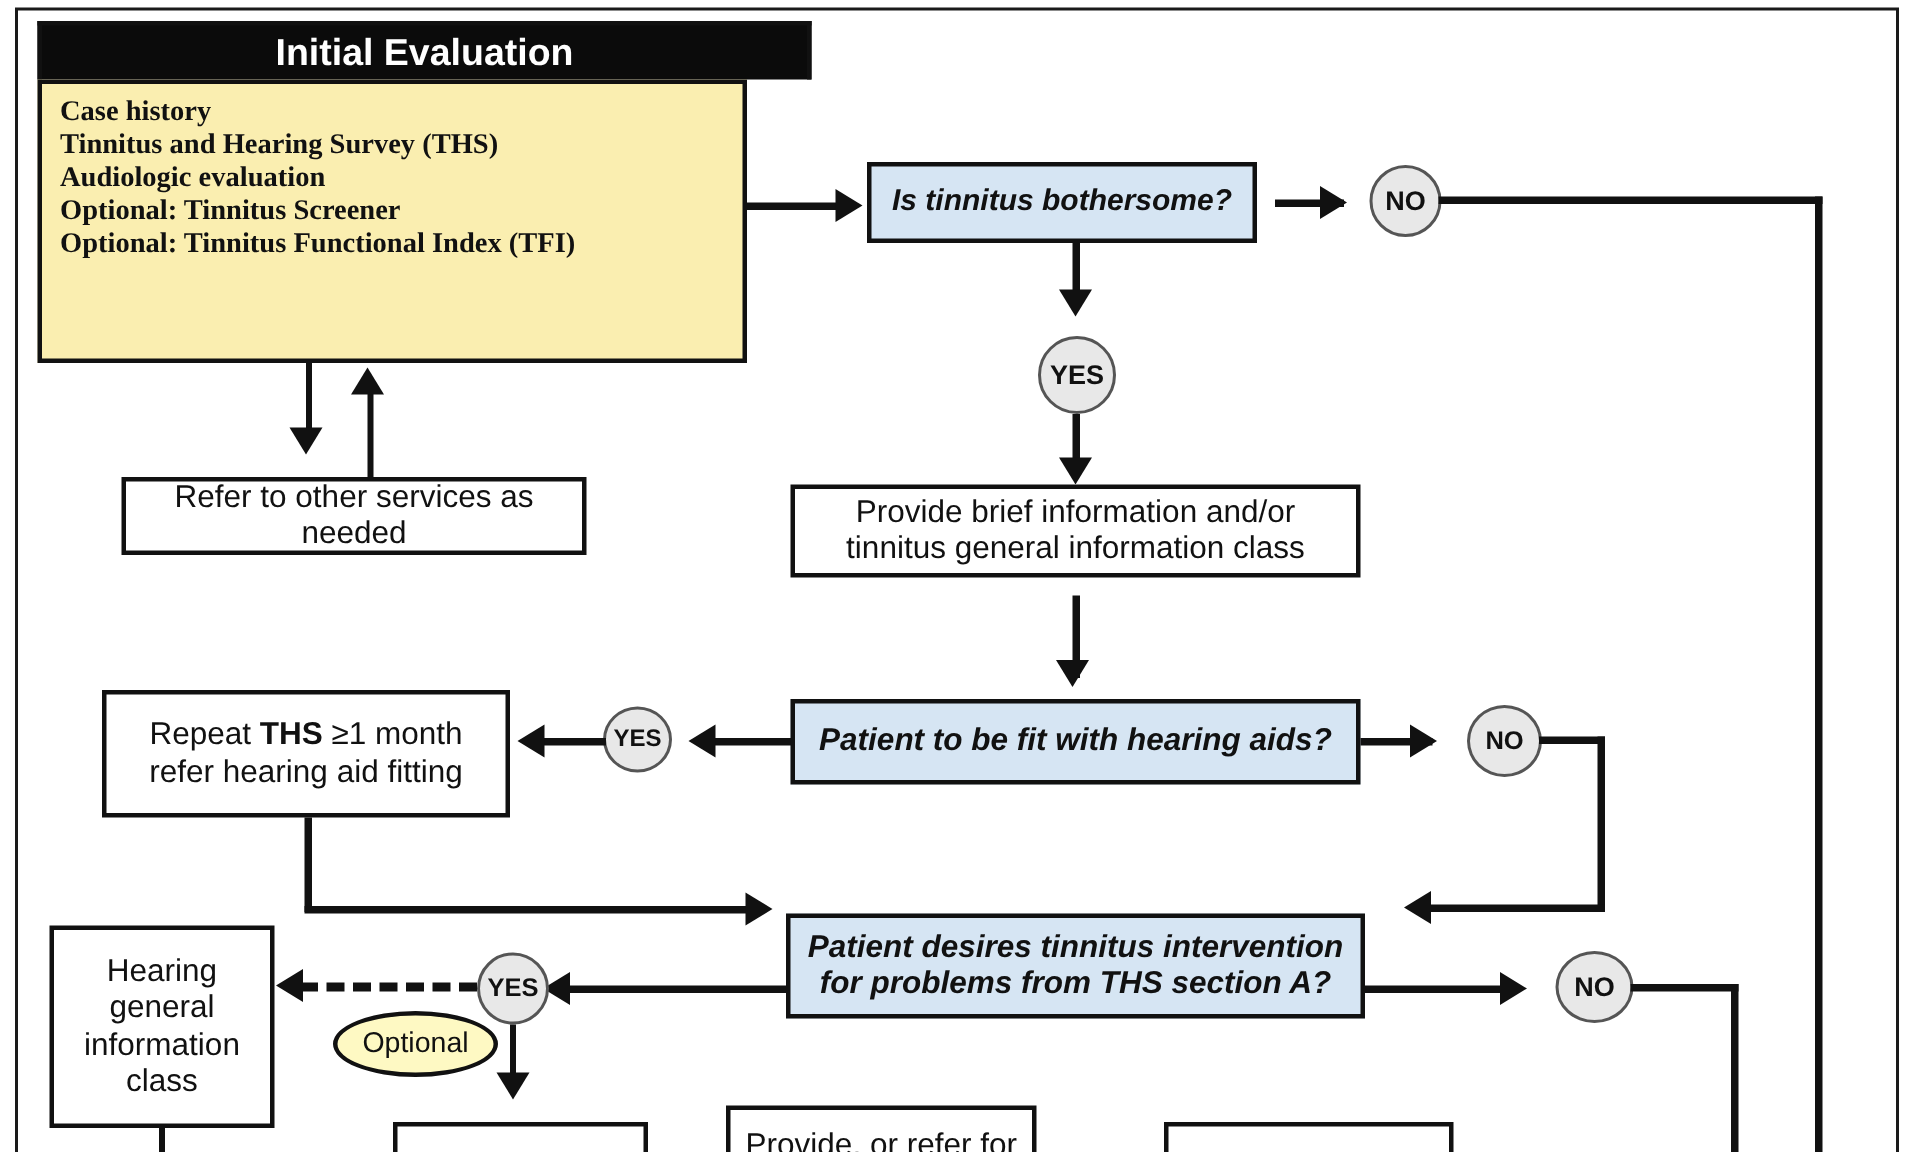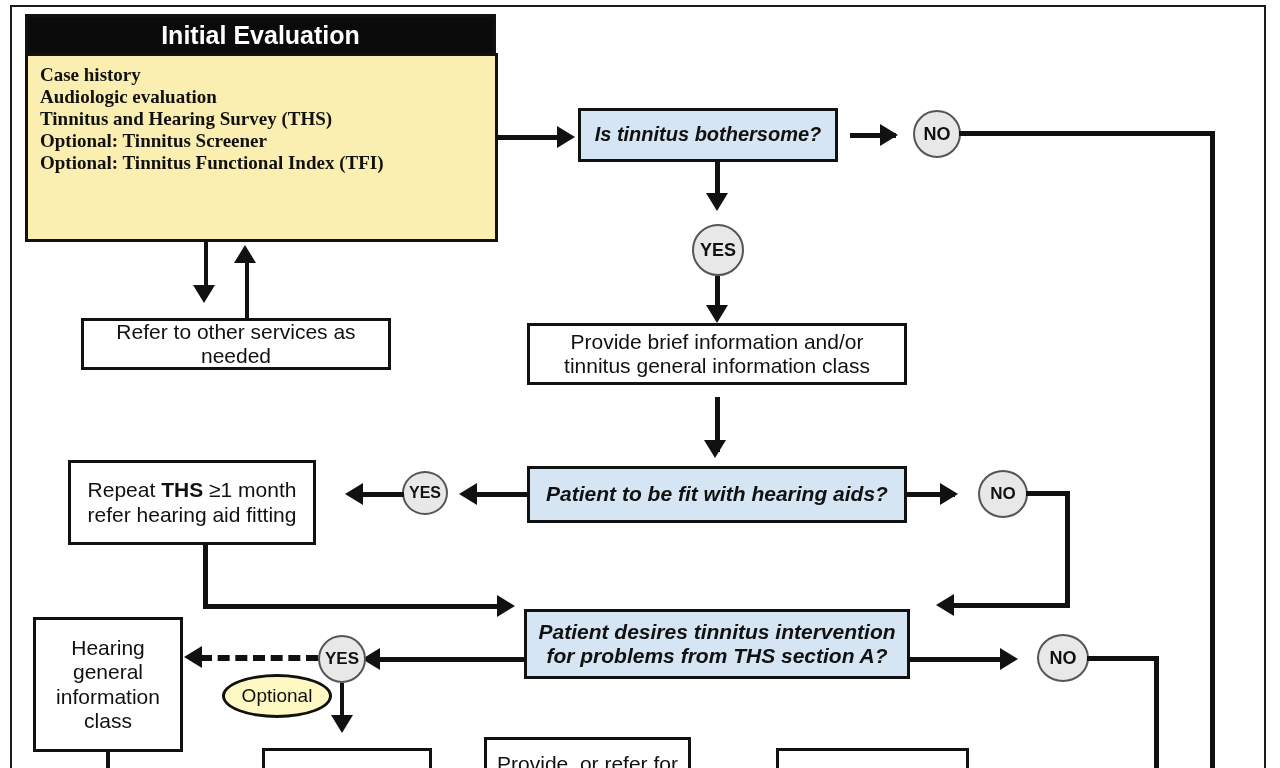--- a/index.html
+++ b/index.html
@@ -132,27 +132,27 @@
   }
   .b { font-weight: bold; }
 </style>
 </head>
 <body>
 
 <div id="canvas">
 
   <div class="page-frame"></div>
 
-  <div class="panel-head" style="left:25px; top:14px; width:471px; height:39px; font-size:25px;">Initial Evaluation</div>
+  <div class="panel-head" style="left:25px; top:14px; width:516px; height:39px; font-size:25px;">Initial Evaluation</div>
 
   <div class="node panel-body" style="left:25px; top:53px; width:473px; height:189px; font-size:19px;">
     <span class="txt">
       <span class="line">Case history</span>
+      <span class="line">Tinnitus and Hearing Survey (THS)</span>
       <span class="line">Audiologic evaluation</span>
-      <span class="line">Tinnitus and Hearing Survey (THS)</span>
       <span class="line">Optional: Tinnitus Screener</span>
       <span class="line">Optional: Tinnitus Functional Index (TFI)</span>
     </span>
   </div>
 
   <div class="h-line" style="left:498px; top:135px; width:62px;"></div>
   <div class="arrow right" style="left:557px; top:126px;"></div>
 
   <div class="v-line" style="left:204px; top:242px; width:4px; height:46px;"></div>
   <div class="arrow down" style="left:193px; top:285px;"></div>
@@ -193,21 +193,21 @@
   <div class="node decision" style="left:527px; top:466px; width:380px; height:57px; font-size:21px;">
     <span class="txt">Patient to be fit with hearing aids?</span>
   </div>
 
   <div class="h-line" style="left:466px; top:492px; width:62px;"></div>
   <div class="arrow left" style="left:459px; top:483px;"></div>
   <div class="badge" style="left:402px; top:471px; width:46px; height:44px; font-size:16px;">YES</div>
   <div class="h-line" style="left:356px; top:492px; width:48px;"></div>
   <div class="arrow left" style="left:345px; top:483px;"></div>
 
-  <div class="node" style="left:68px; top:460px; width:248px; height:85px; font-size:21px;">
+  <div class="node" style="left:68px; top:460px; width:272px; height:85px; font-size:21px;">
     <span class="txt">
       <span style="display:block">
         <span>Repeat </span><span class="b">THS</span><span> ≥1 month</span>
       </span>
       <span style="display:block">refer hearing aid fitting</span>
     </span>
   </div>
 
   <div class="v-line" style="left:203px; top:545px; height:63px;"></div>
   <div class="h-line" style="left:203px; top:604px; width:300px;"></div>

